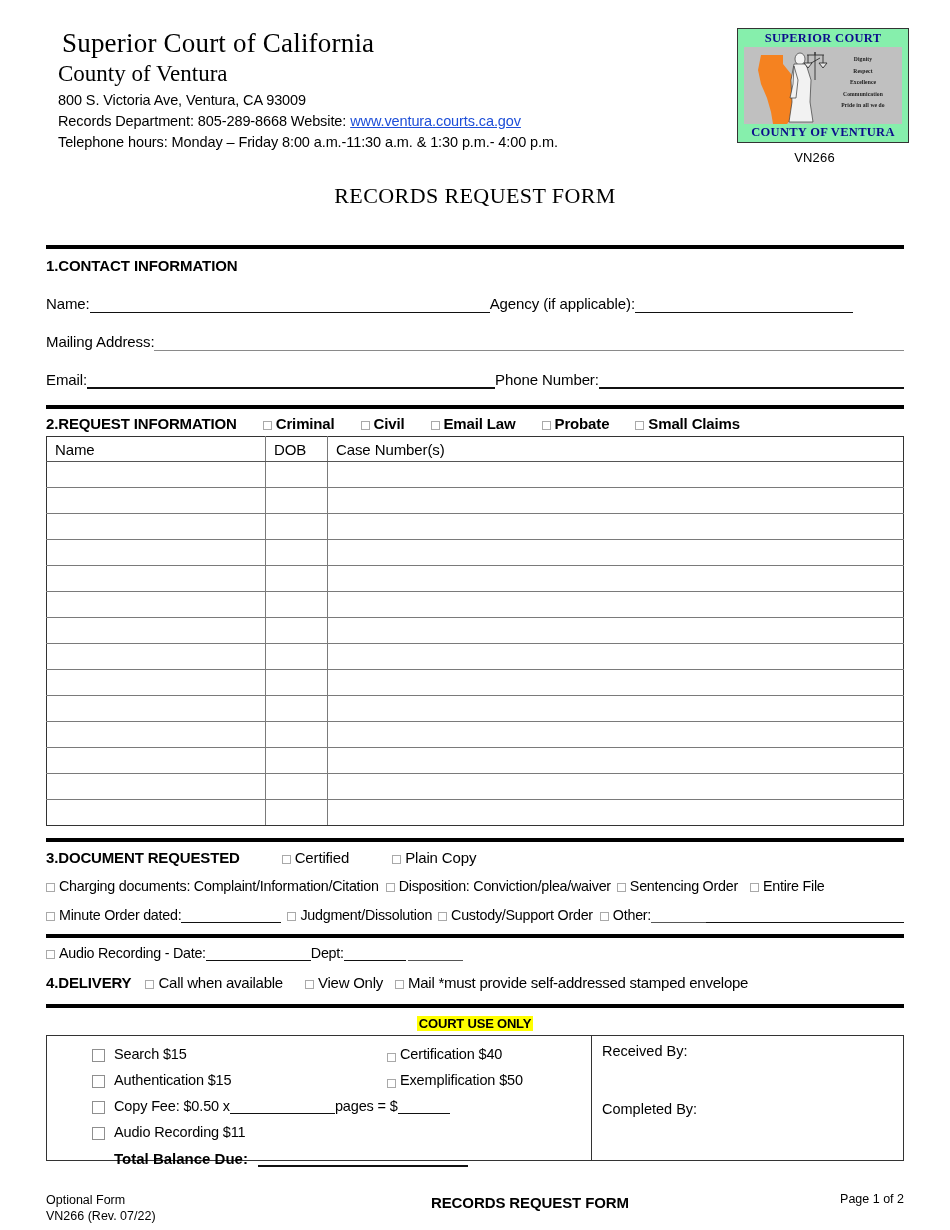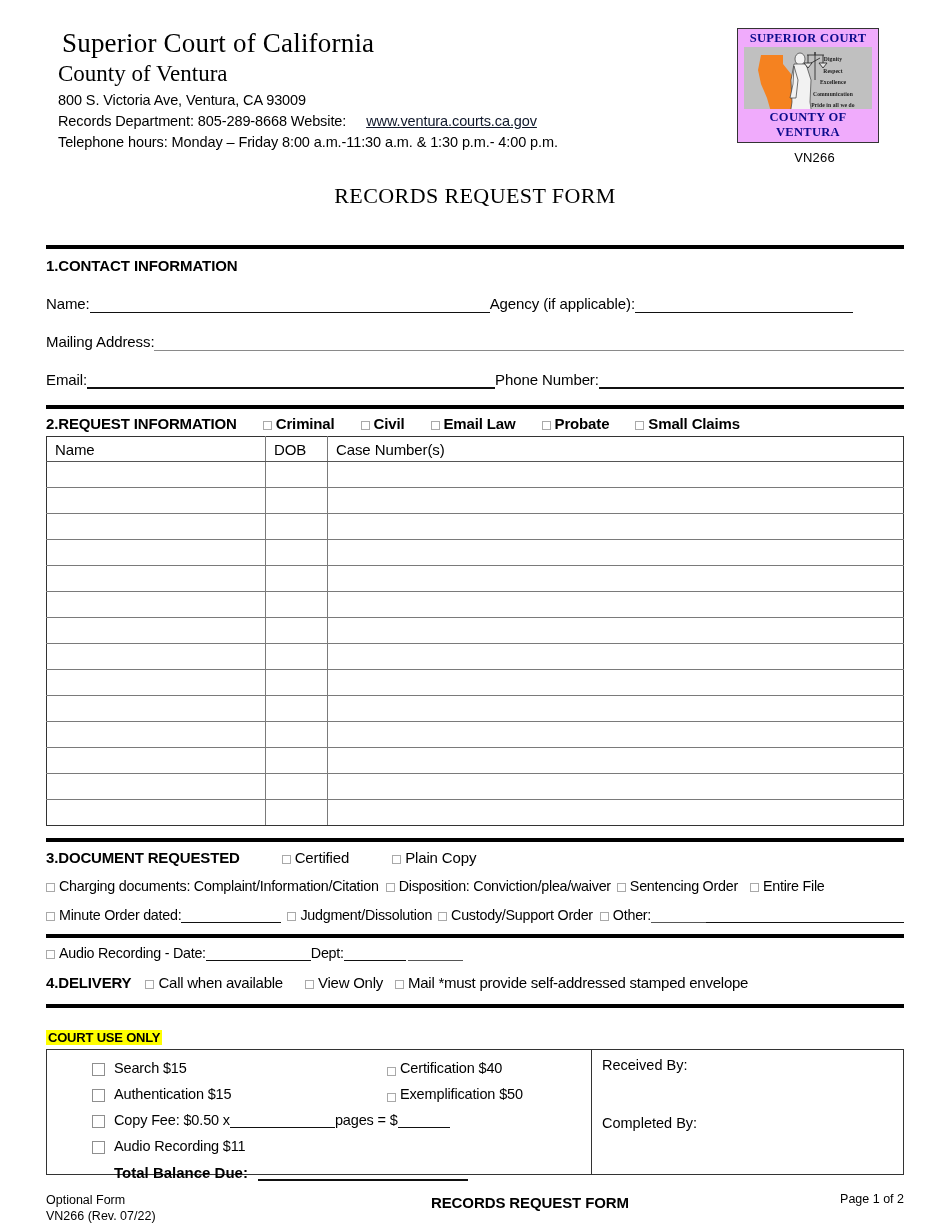--- a/index.html
+++ b/index.html
@@ -43,37 +43,36 @@
     margin: 0 0 3px 0;
   }
   .addr-line {
     font-family: "Liberation Sans", sans-serif;
     font-size: 14.5px;
     line-height: 21px;
     letter-spacing: -0.1px;
     white-space: nowrap;
   }
   .addr-line a, .weblink {
-    color: #0f172a;
+    color: #1d4ed8;
     text-decoration: underline;
-    margin-left: 16px;
   }
 
   
   .logo-wrap {
     position: absolute;
     top: 28px;
     right: 58px;
     width: 155px;
     text-align: center;
   }
   .logo-box {
-    width: 142px;
+    width: 172px;
     height: 115px;
-    background: #f0abfc;
+    background: #86efac;
     border: 1px solid #333;
     position: relative;
     display: flex;
     flex-direction: column;
     justify-content: space-between;
     padding: 2px 4px 2px 4px;
   }
   .logo-title, .logo-footer {
     font-family: "Liberation Serif", serif;
     font-weight: bold;
@@ -235,22 +234,22 @@
 
   .dline {
     border-bottom: 1.6px solid #111;
     height: 15px;
     display: inline-block;
   }
   .dline.thin { border-bottom: 1.2px solid #555; }
 
   
   .cuo-banner {
-    text-align: left;
-    margin-top: 20px;
+    text-align: center;
+    margin-top: 6px;
     margin-bottom: 3px;
   }
   .cuo-banner span {
     background: #ffff00;
     font-size: 13px;
     font-weight: bold;
     letter-spacing: -0.2px;
     padding: 0 2px;
   }
   .cuo-box {

